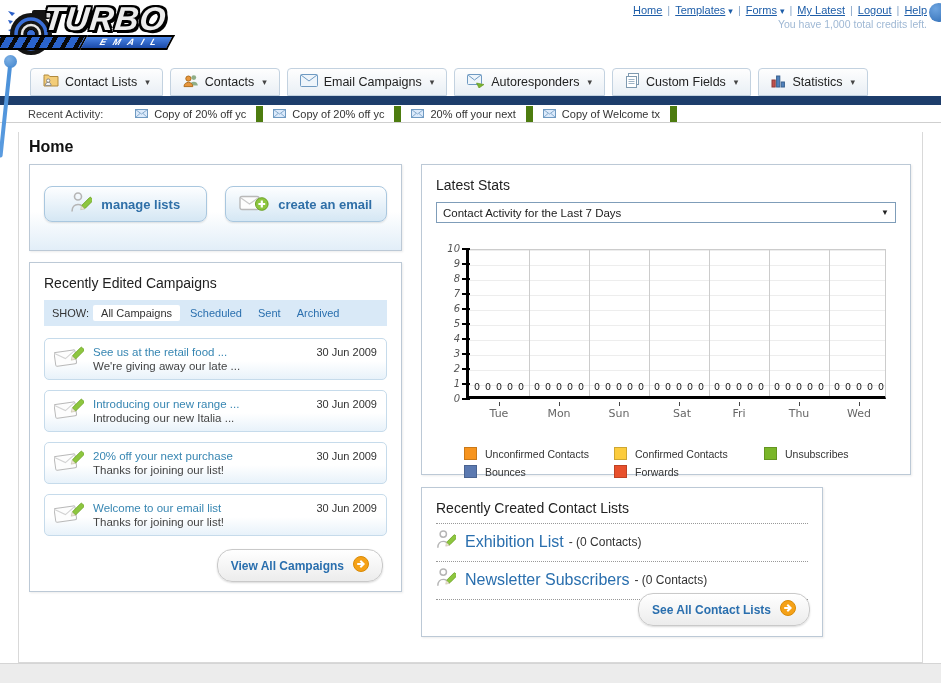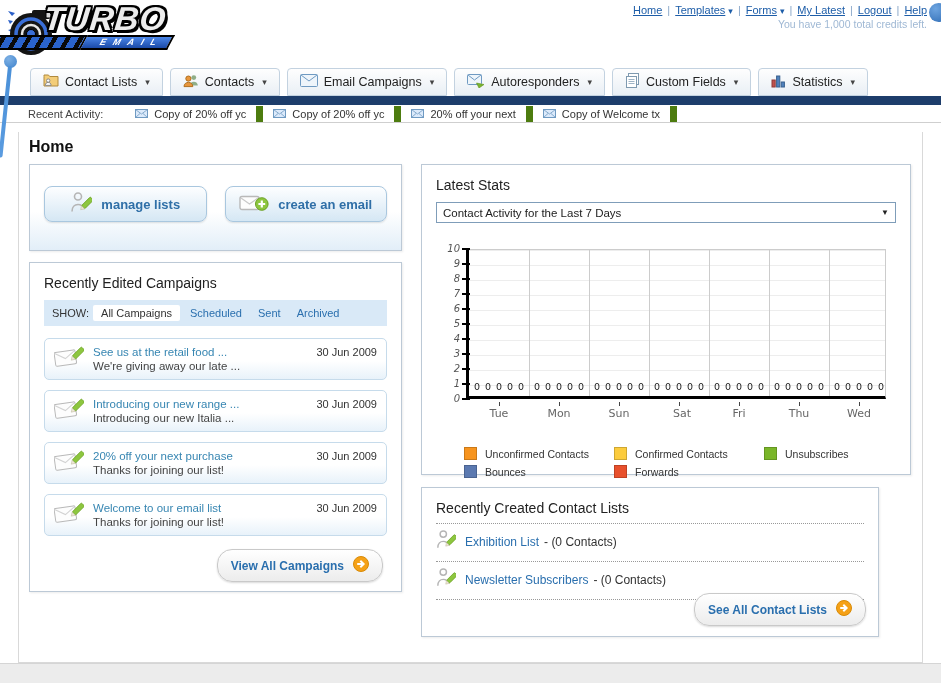--- a/index.html
+++ b/index.html
@@ -100,25 +100,25 @@
   .ch-zeros { position:absolute; bottom:4px; display:flex; justify-content:center; gap:5px; font-size:9.5px; color:#222; }
   .ch-ylab { position:absolute; left:0; width:20px; text-align:right; font-size:10px; color:#555;font-style:italic; }
   .ch-ytick { position:absolute; width:8px; height:2px; background:#000; }
   .ch-xlab { position:absolute; text-align:center; font-size:11px; color:#666; }
   .ch-xtick { position:absolute; width:1px; height:4px; background:#444; }
   .legend { margin:10px 0 0 28px; display:grid; grid-template-columns:150px 150px 150px; row-gap:5px; }
   .lg-item { font-size:10.5px; color:#333; display:flex; align-items:center; }
   .lg-swatch { width:13px; height:13px; display:inline-block; margin-right:8px; border:1px solid rgba(0,0,0,0.18); }
 
   
-  .panel-lists { left:402px; top:355px; width:458px; height:150px; }
+  .panel-lists { left:402px; top:355px; width:402px; height:150px; }
   .panel-lists h2 { padding-bottom:7px; border-bottom:1px dotted #999; }
   .cl-row { display:flex; align-items:center; padding:5px 0 6px; border-bottom:1px dotted #999; }
   .cl-icon { margin-right:9px; }
-  .cl-name { font-size:12px; color:#2a6fae; cursor:pointer; }
+  .cl-name { font-size:16px; color:#2a6fae; cursor:pointer; }
   .cl-detail { font-size:12px; color:#333; margin-left:5px; }
   .see-all-wrap { position:absolute; right:12px; bottom:10px; }
 
   .footer-strip { position:absolute; left:0; right:0; bottom:0; height:20px; background:#ececec; border-top:1px solid #d5d5d5; }
 </style>
 </head>
 <body>
 
 <div class="page">
 

